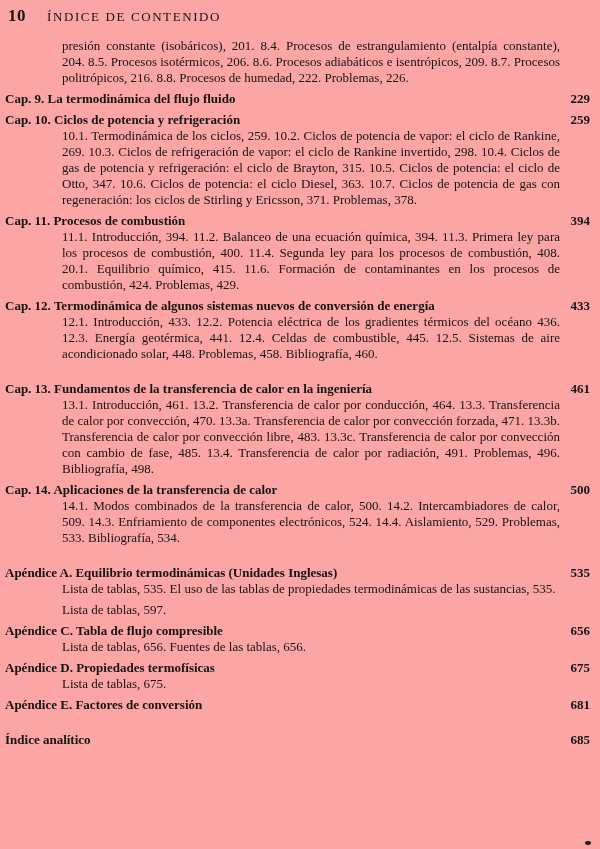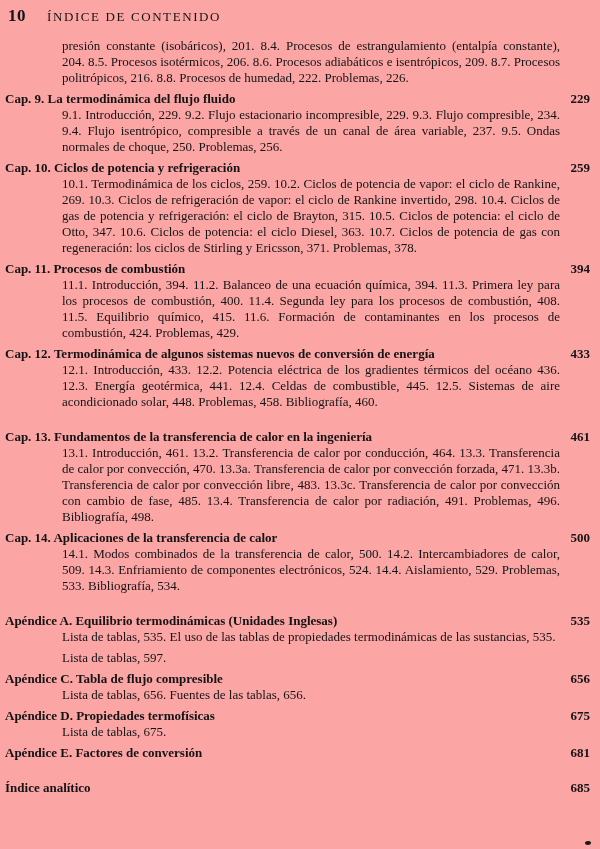--- a/index.html
+++ b/index.html
@@ -73,37 +73,36 @@
     <span class="running-head">ÍNDICE DE CONTENIDO</span>
   </div>
 
   <div class="continuation">presión constante (isobáricos), 201. 8.4. Procesos de estrangulamiento (entalpía constante), 204. 8.5. Procesos isotérmicos, 206. 8.6. Procesos adiabáticos e isentrópicos, 209. 8.7. Procesos politrópicos, 216. 8.8. Procesos de humedad, 222. Problemas, 226.</div>
 
   <div class="entry">
     <div class="entry-head">
       <span class="entry-title">Cap. 9. La termodinámica del flujo fluido</span>
       <span class="entry-page">229</span>
     </div>
-    <div class="entry-detail">9.1. Introducción, 229. 9.2. Flujo estacionario incompresible, 229. 9.3. Flujo compresible, 234. 9.4. Flujo isentrópico, compresible a través de un canal de área variable, 237. 9.5. Ondas normales de choque, 250. Problemas, 256.</div>
   </div>
 
   <div class="entry">
     <div class="entry-head">
       <span class="entry-title">Cap. 10. Ciclos de potencia y refrigeración</span>
       <span class="entry-page">259</span>
     </div>
     <div class="entry-detail">10.1. Termodinámica de los ciclos, 259. 10.2. Ciclos de potencia de vapor: el ciclo de Rankine, 269. 10.3. Ciclos de refrigeración de vapor: el ciclo de Rankine invertido, 298. 10.4. Ciclos de gas de potencia y refrigeración: el ciclo de Brayton, 315. 10.5. Ciclos de potencia: el ciclo de Otto, 347. 10.6. Ciclos de potencia: el ciclo Diesel, 363. 10.7. Ciclos de potencia de gas con regeneración: los ciclos de Stirling y Ericsson, 371. Problemas, 378.</div>
   </div>
 
   <div class="entry">
     <div class="entry-head">
       <span class="entry-title">Cap. 11. Procesos de combustión</span>
       <span class="entry-page">394</span>
     </div>
-    <div class="entry-detail">11.1. Introducción, 394. 11.2. Balanceo de una ecuación química, 394. 11.3. Primera ley para los procesos de combustión, 400. 11.4. Segunda ley para los procesos de combustión, 408. 11.5. Equilibrio químico, 415. 11.6. Formación de contaminantes en los procesos de combustión, 424. Problemas, 429.</div>
+    <div class="entry-detail">11.1. Introducción, 394. 11.2. Balanceo de una ecuación química, 394. 11.3. Primera ley para los procesos de combustión, 400. 11.4. Segunda ley para los procesos de combustión, 408. 20.1. Equilibrio químico, 415. 11.6. Formación de contaminantes en los procesos de combustión, 424. Problemas, 429.</div>
   </div>
 
   <div class="entry">
     <div class="entry-head">
       <span class="entry-title">Cap. 12. Termodinámica de algunos sistemas nuevos de conversión de energía</span>
       <span class="entry-page">433</span>
     </div>
     <div class="entry-detail">12.1. Introducción, 433. 12.2. Potencia eléctrica de los gradientes térmicos del océano 436. 12.3. Energía geotérmica, 441. 12.4. Celdas de combustible, 445. 12.5. Sistemas de aire acondicionado solar, 448. Problemas, 458. Bibliografía, 460.</div>
   </div>
 

